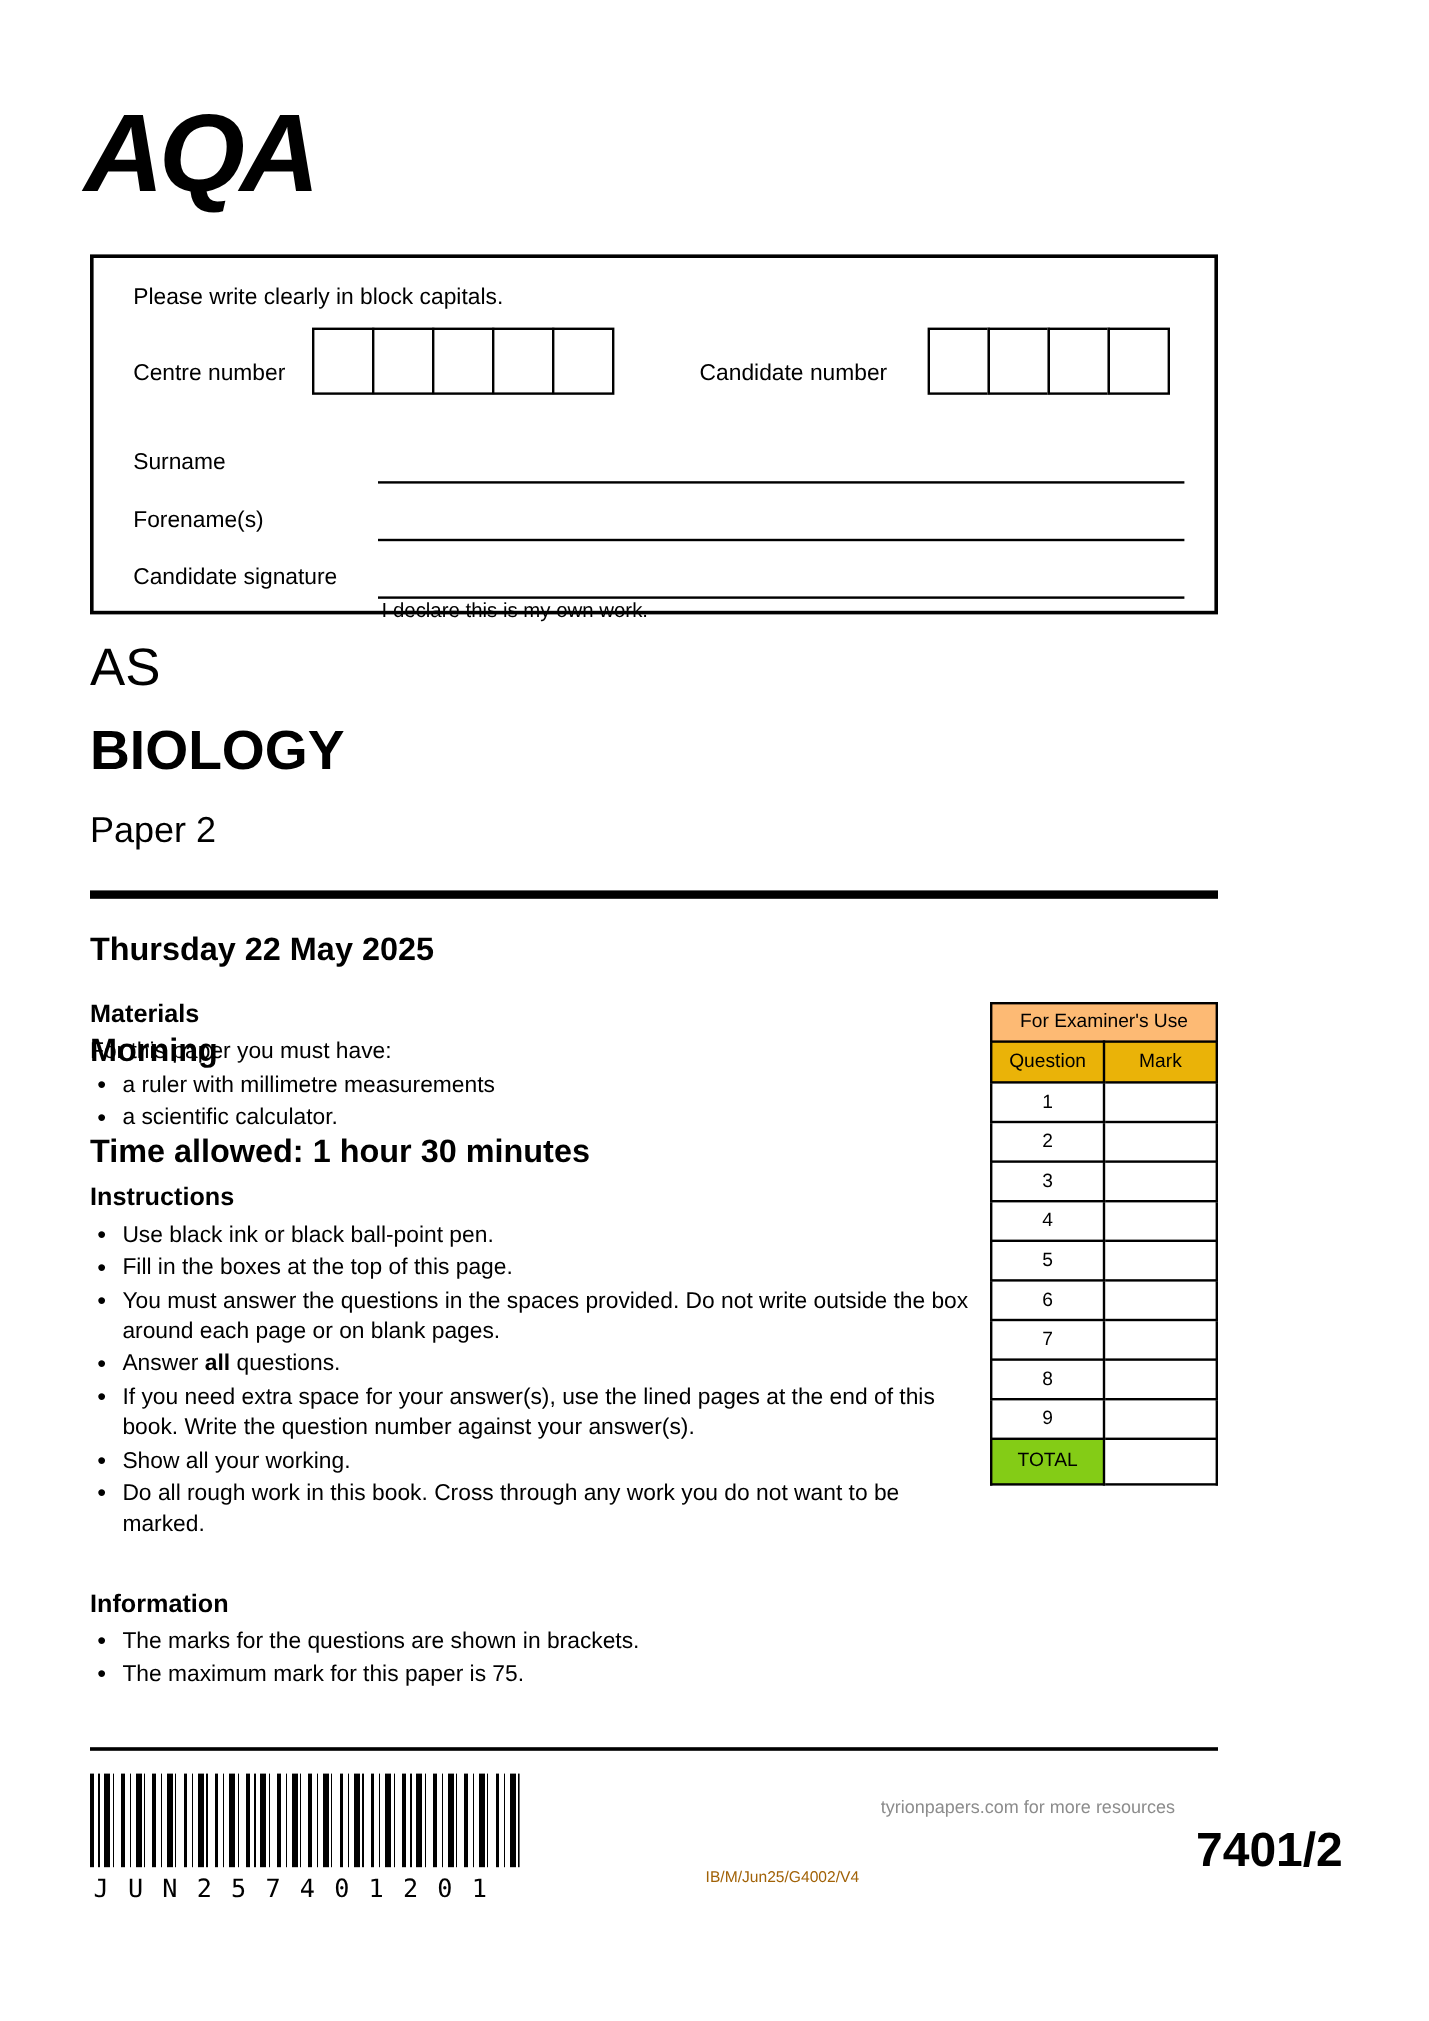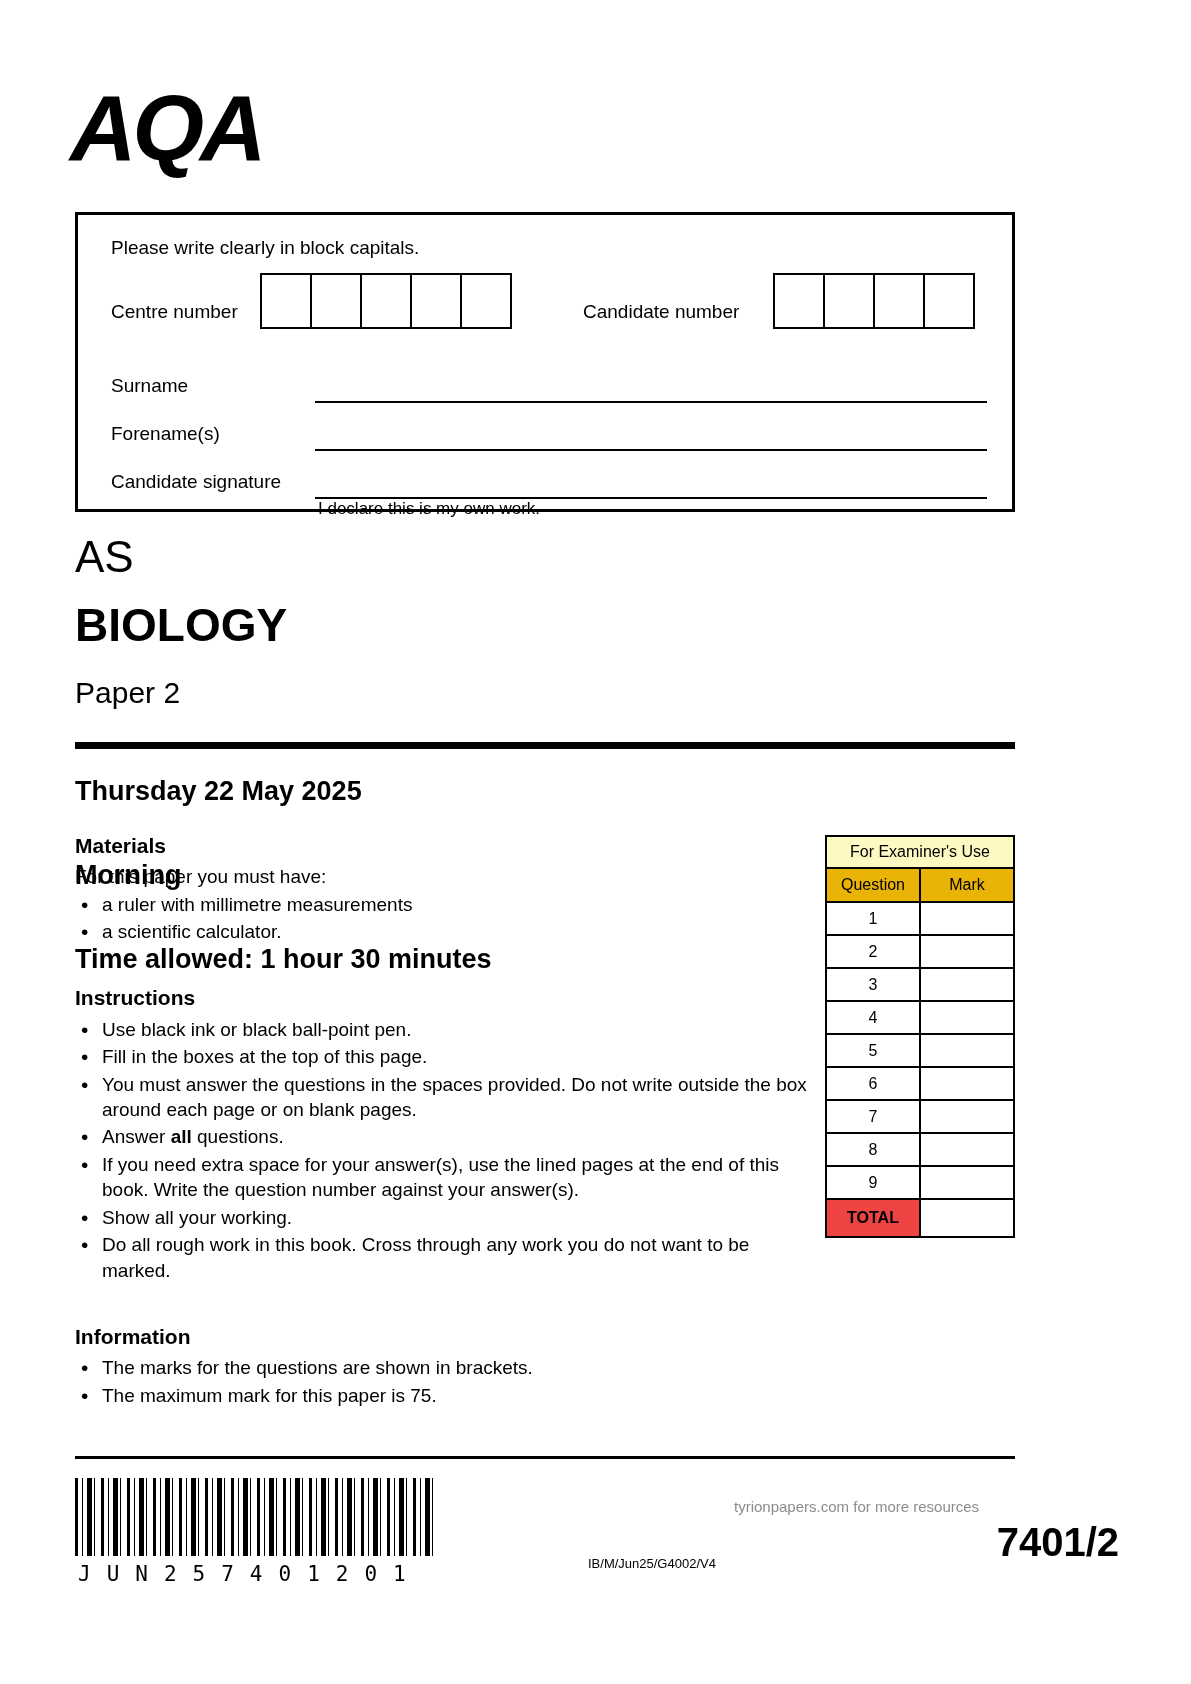--- a/index.html
+++ b/index.html
@@ -65,42 +65,42 @@
   .leadin { margin:0 0 2px 0; }
   ul.bullets { list-style:none; margin:2px 0 0 0; padding:0; }
   ul.bullets li { position:relative; padding-left:27px; margin:0 0 2px 0; }
   ul.bullets li::before { content:"\2022"; position:absolute; left:6px; top:-1px; font-size:21px; }
   .gap-section { margin-top:40px; }
 
   
   .examiner { position:absolute; left:825px; top:835px; width:190px; }
   .examiner table { width:100%; border-collapse:collapse; border:2px solid #000; table-layout:fixed; }
   .examiner td, .examiner th { border:2px solid #000; font-size:16px; font-weight:400; text-align:center; padding:0; }
-  .ex-title { height:30px; background:#fef9c3; }
+  .ex-title { height:30px; background:#fdba74; }
   .ex-head td { height:32px; background:#eab308; }
   .ex-row td { height:31px; background:#fff; }
   .ex-total td { height:36px; }
-  .ex-total .ex-total-label { background:#ef4444; font-weight:700; }
+  .ex-total .ex-total-label { background:#84cc16; font-weight:400; }
   .ex-total .mark-cell { background:#fff; }
 
   
   .rule-thin { position:absolute; left:75px; top:1456px; width:940px; height:3px; background:#000; }
   .barcode {
     position:absolute; left:75px; top:1478px; width:358px; height:78px; background:#fff;
     background-image:repeating-linear-gradient(90deg,
       #000 0 3px, #fff 3px 7px, #000 7px 8px, #fff 8px 12px,
       #000 12px 17px, #fff 17px 19px, #000 19px 20px, #fff 20px 26px);
   }
   .barcode-text {
     position:absolute; left:78px; top:1562px; width:370px;
     font-family:"DejaVu Sans Mono", monospace; font-size:21px; letter-spacing:16px;
     white-space:nowrap;
   }
   .resources-note { position:absolute; left:734px; top:1498px; font-size:15px; color:#8c8c8c; }
-  .doc-ref { position:absolute; left:588px; top:1556px; font-size:13px; color:#000000; }
+  .doc-ref { position:absolute; left:588px; top:1556px; font-size:13px; color:#a16207; }
   .paper-code { position:absolute; right:72px; top:1520px; font-size:40px; font-weight:700; }
 </style>
 </head>
 <body>
 
 <div class="page">
 
   <div class="logo">AQA</div>
 
   <div class="candidate-box">

